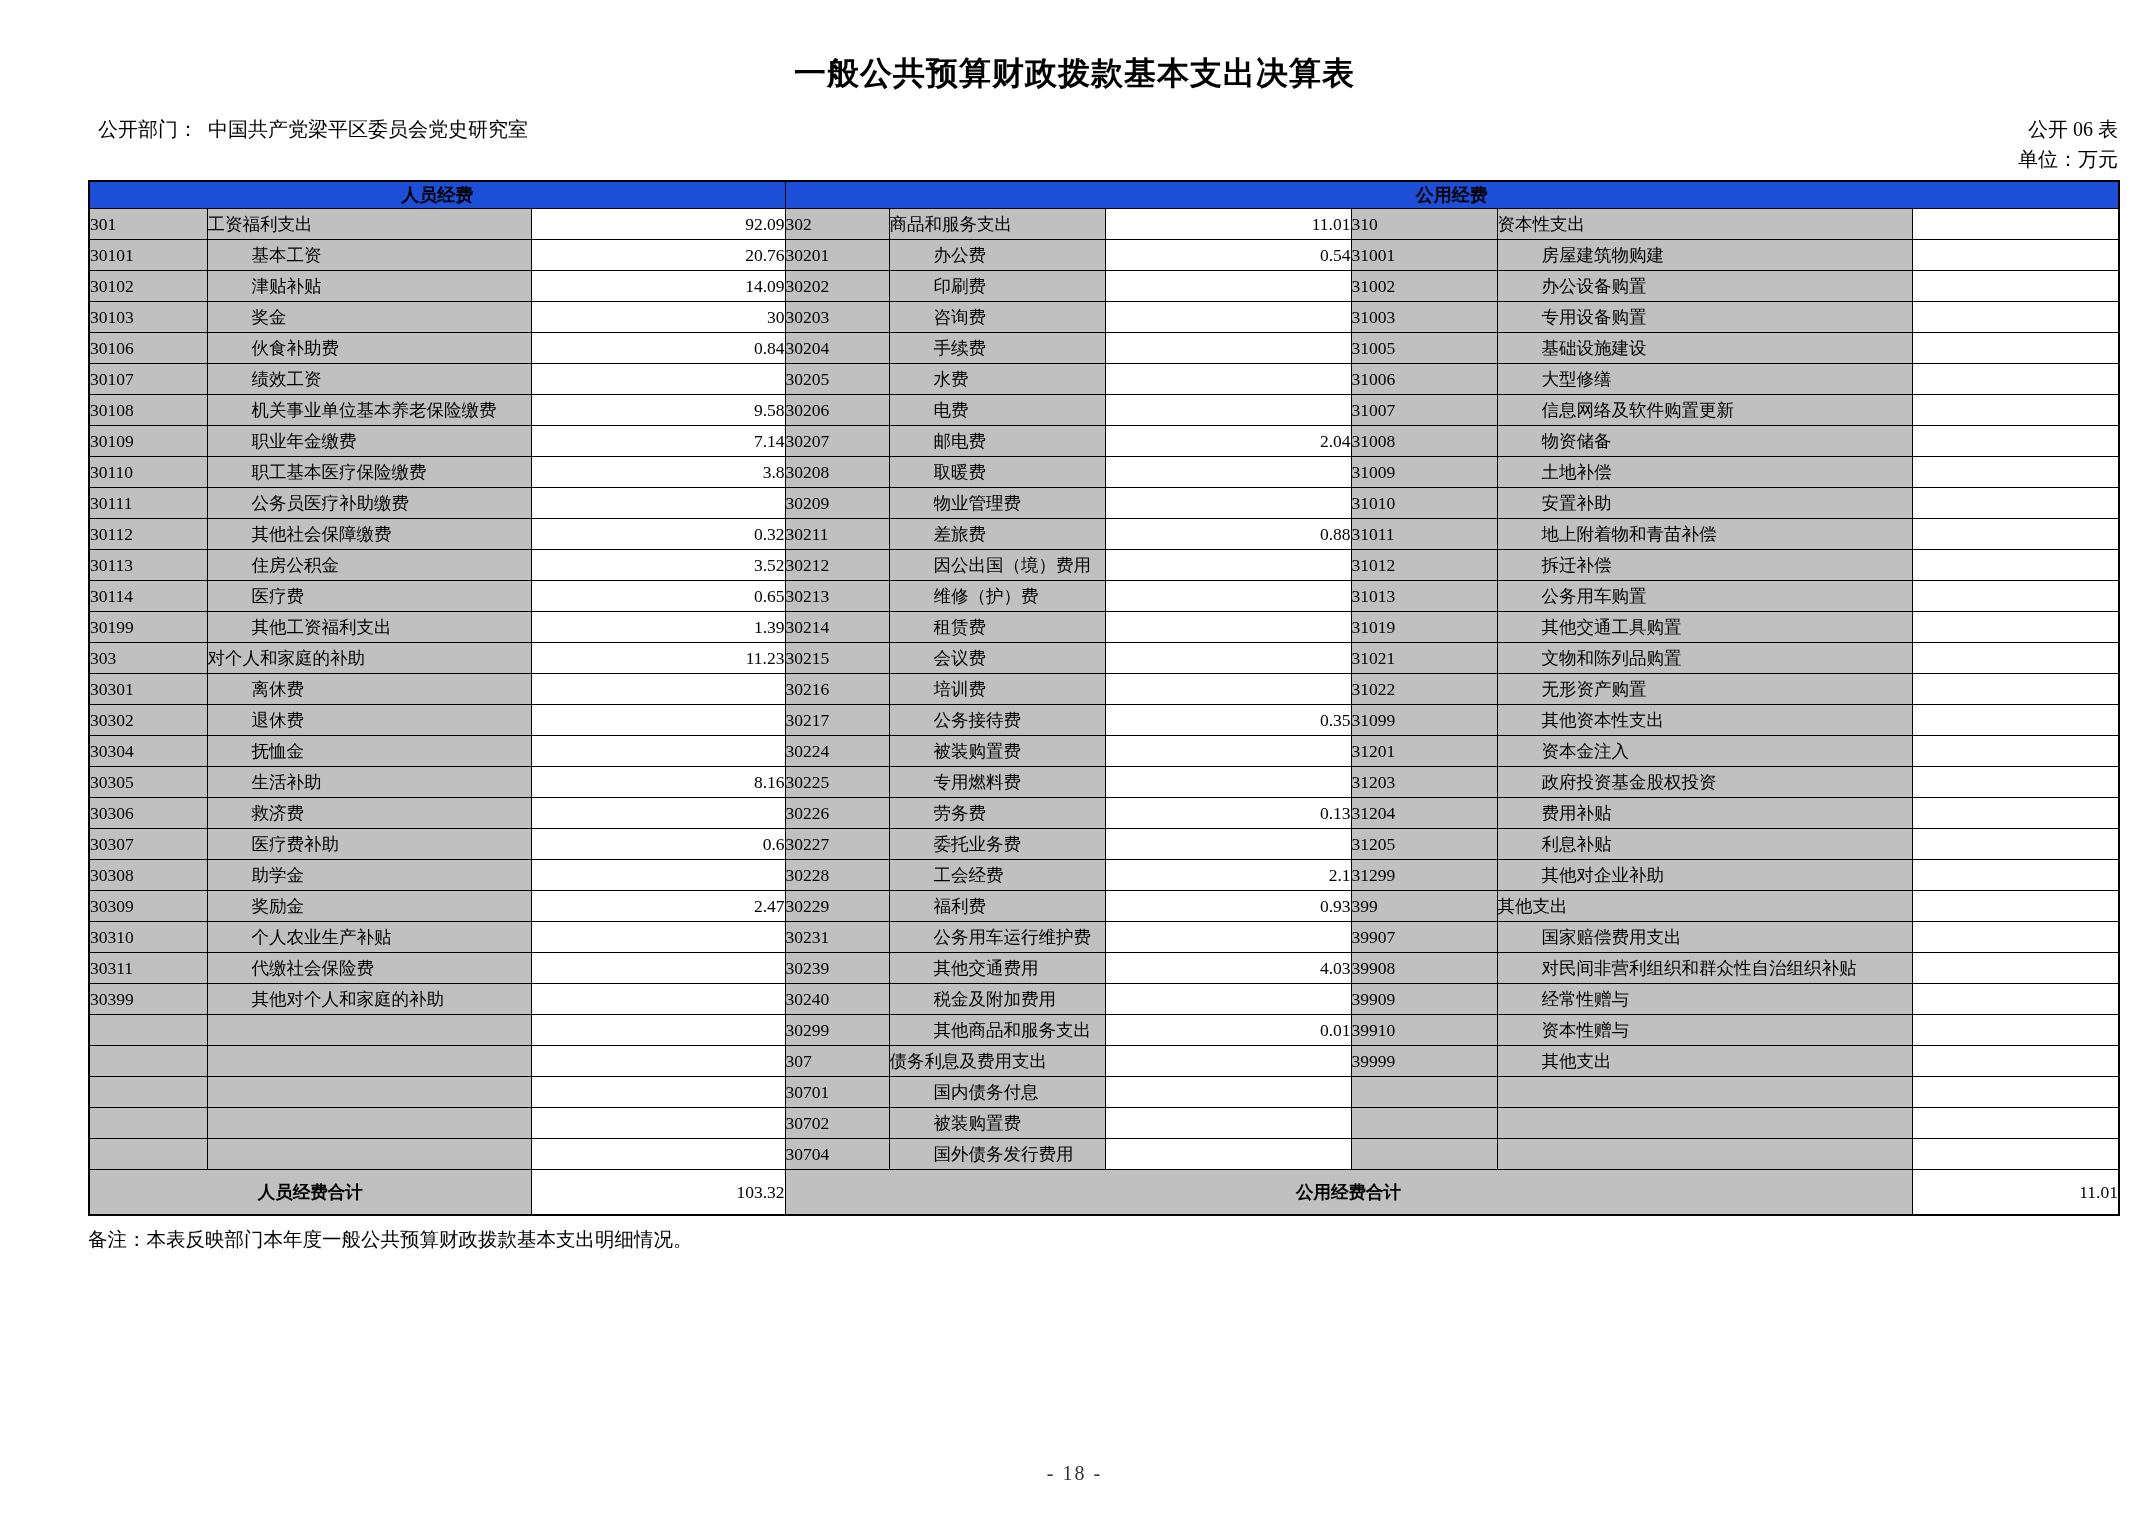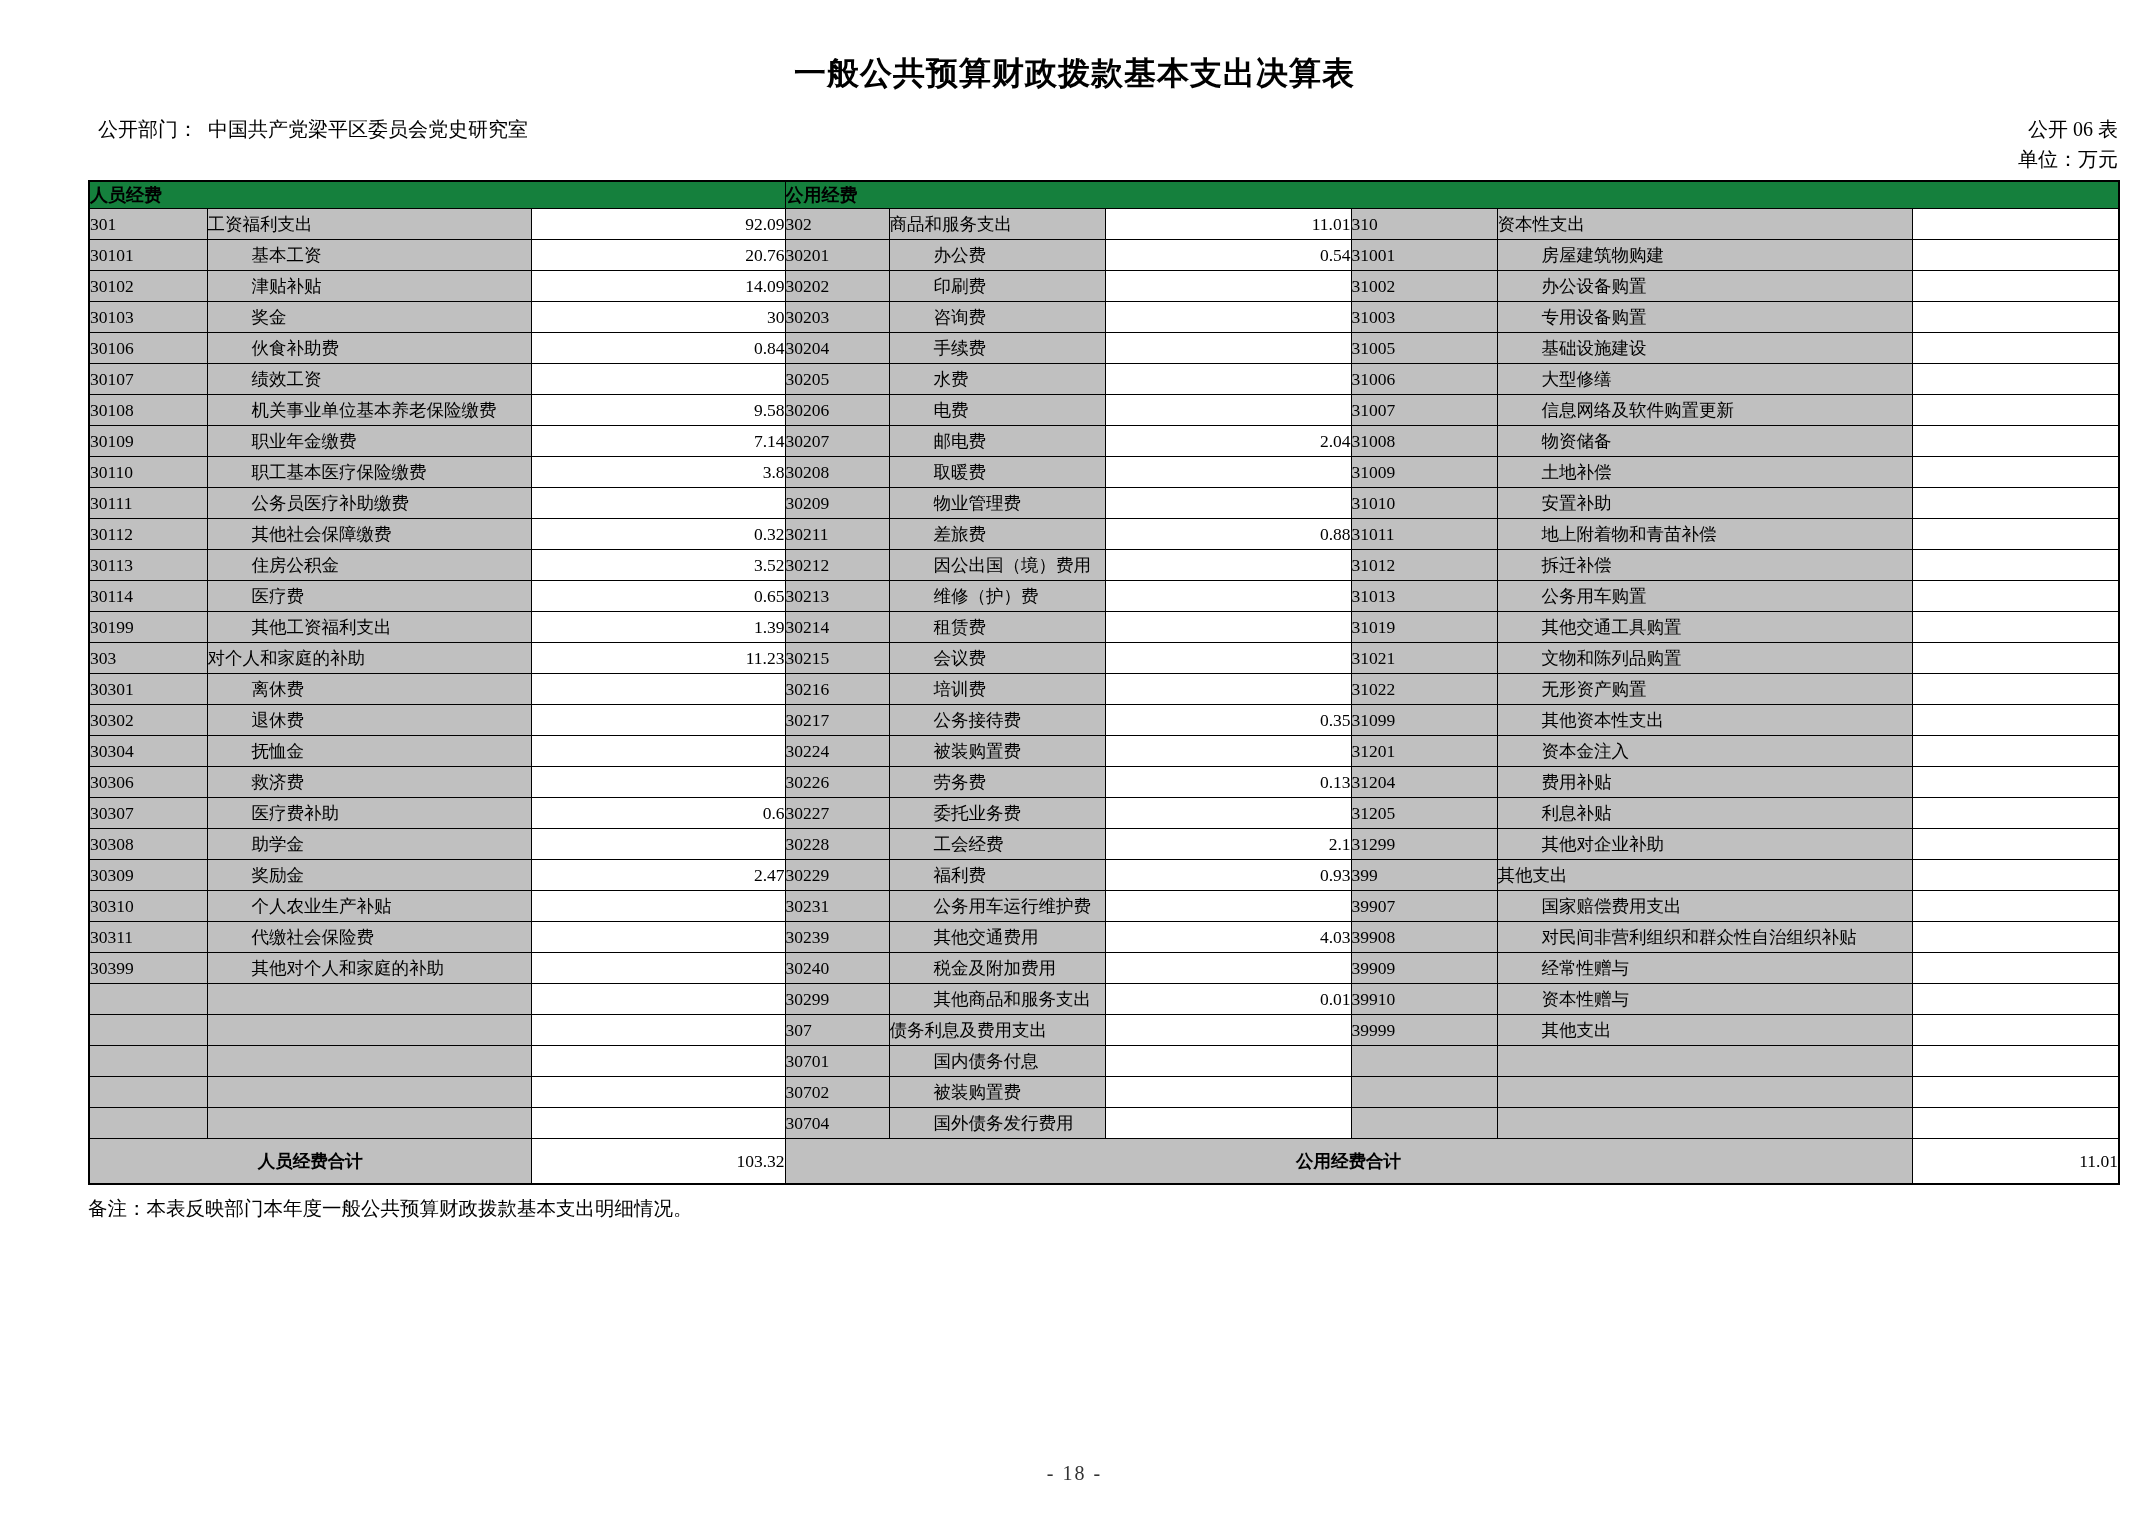--- a/index.html
+++ b/index.html
@@ -22,21 +22,21 @@
   table.main{
     border-collapse:collapse;table-layout:fixed;
     width:2030px;margin-left:88px;
     border:2px solid #000;
   }
   table.main th, table.main td{
     border:1px solid #000;overflow:hidden;
     font-size:17.5px;vertical-align:middle;padding:0;
   }
   tr.group-row th{
-    height:26px;background:#15803d;font-weight:bold;font-size:18px;text-align:left;
+    height:26px;background:#1d4ed8;font-weight:bold;font-size:18px;text-align:center;
   }
   tr.colhead-row th{
     height:104px;background:#c0c0c0;font-weight:bold;font-size:17px;
     text-align:center;line-height:1.8;padding:2px 3px;
   }
   tbody td{height:30px;}
   td.code{background:#c0c0c0;text-align:left;padding-left:5px;}
   td.name{background:#c0c0c0;text-align:left;padding-left:5px;}
   td.name.sub{padding-left:44px;}
   td.amt{background:#ffffff;text-align:right;padding-right:6px;}
@@ -279,20 +279,31 @@
           <td class="name sub">抚恤金</td>
           <td class="amt"></td>
           <td class="code">30224</td>
           <td class="name sub">被装购置费</td>
           <td class="amt"></td>
           <td class="code">31201</td>
           <td class="name sub">资本金注入</td>
           <td class="amt"></td>
         </tr>
         <tr>
+          <td class="code">30305</td>
+          <td class="name sub">生活补助</td>
+          <td class="amt">8.16</td>
+          <td class="code">30225</td>
+          <td class="name sub">专用燃料费</td>
+          <td class="amt"></td>
+          <td class="code">31203</td>
+          <td class="name sub">政府投资基金股权投资</td>
+          <td class="amt"></td>
+        </tr>
+        <tr>
           <td class="code">30306</td>
           <td class="name sub">救济费</td>
           <td class="amt"></td>
           <td class="code">30226</td>
           <td class="name sub">劳务费</td>
           <td class="amt">0.13</td>
           <td class="code">31204</td>
           <td class="name sub">费用补贴</td>
           <td class="amt"></td>
         </tr>

